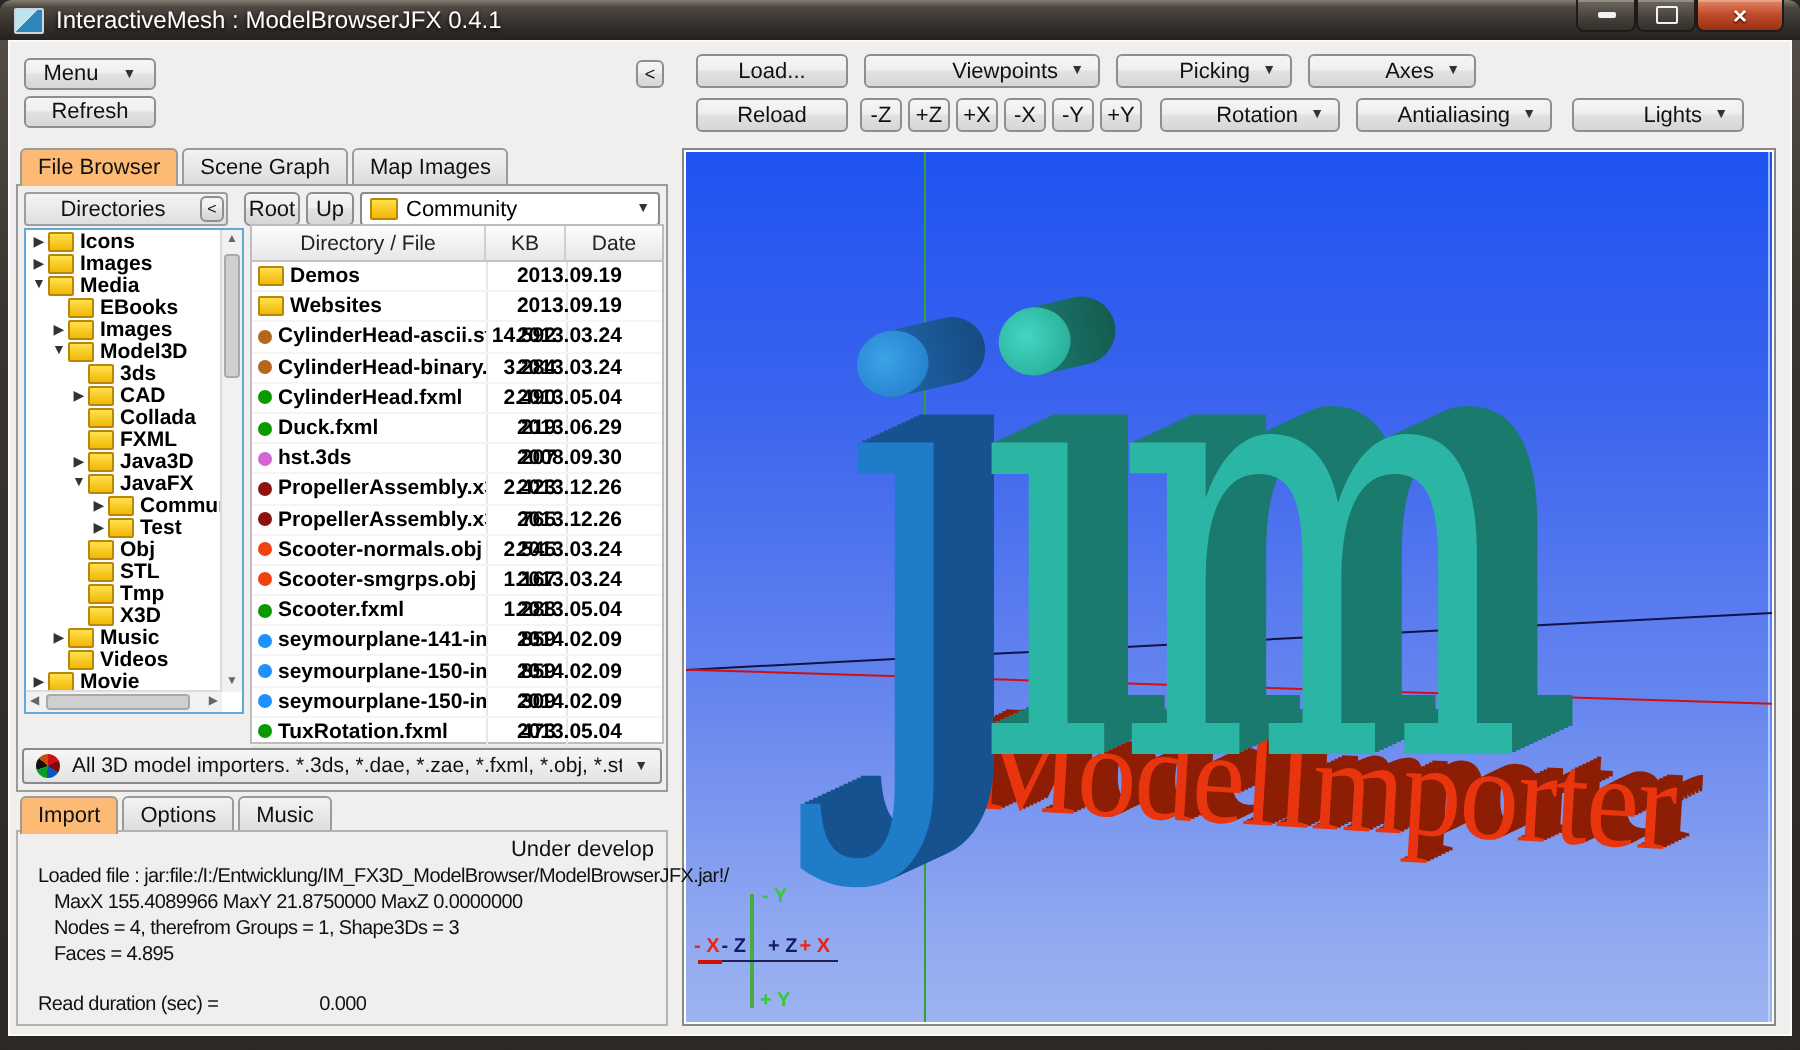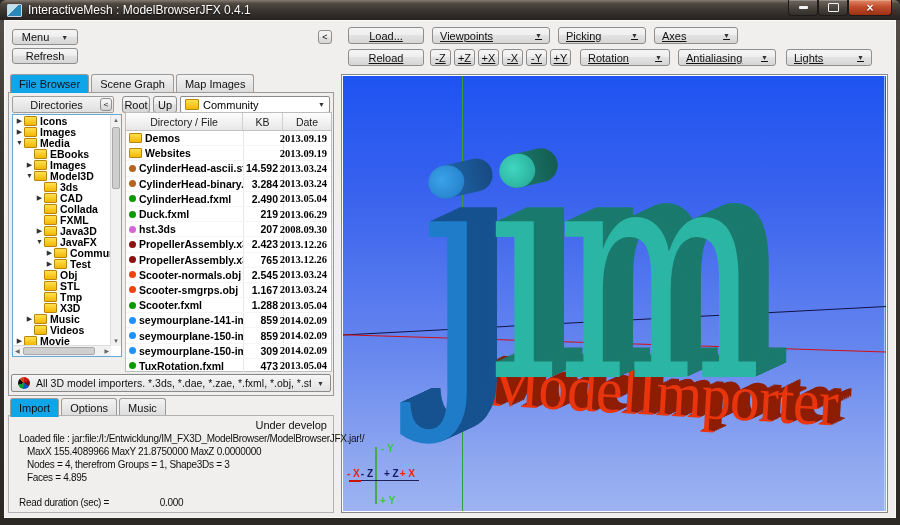--- a/index.html
+++ b/index.html
@@ -30,21 +30,21 @@
   .ddarrow{font-size:7px;color:#333;margin-left:6px;}
   
   #menu-btn{position:absolute;left:8px;top:9px;width:66px;height:16px;gap:6px;}
   #refresh-btn{position:absolute;left:8px;top:28px;width:66px;height:16px;}
   #collapse-left{position:absolute;left:314px;top:10px;width:14px;height:14px;font-size:9px;}
   .tabs{position:absolute;display:flex;gap:2px;}
   #main-tabs{left:6px;top:54px;}
   .tab{height:18px;padding:0 8px;font-size:11px;display:flex;align-items:center;box-sizing:border-box;
     border:1px solid #9b9b9b;border-bottom:none;border-radius:3px 3px 0 0;color:#111;
     background:linear-gradient(180deg,#f3f3f3,#dcdcdc);}
-  .tab.active{background:#0ea5e9;height:19px;position:relative;z-index:3;}
+  .tab.active{background:#fdba74;height:19px;position:relative;z-index:3;}
   .pane{position:absolute;border:1px solid #9b9b9b;background:#f0efed;box-sizing:border-box;z-index:2;}
   #tabpane{left:4px;top:72px;width:326px;height:304px;}
   #dirs-header{position:absolute;left:3px;top:3px;width:102px;height:17px;
     background:linear-gradient(180deg,#f4f4f4,#dfdfdf);border:1px solid #9e9e9e;border-radius:2px;
     display:flex;align-items:center;box-sizing:border-box;}
   #dirs-title{flex:1;text-align:center;font-size:11px;color:#111;}
   #dirs-collapse{width:12px;height:13px;margin-right:1px;font-size:8px;}
   #root-btn{position:absolute;left:113px;top:3px;width:28px;height:17px;}
   #up-btn{position:absolute;left:144px;top:3px;width:24px;height:17px;}
   #path-combo{position:absolute;left:171px;top:3px;width:150px;height:17px;background:#fff;
@@ -67,21 +67,21 @@
   
   #filetable{position:absolute;left:116px;top:19px;width:207px;height:260px;background:#fff;
     border:1px solid #bdbdbd;box-sizing:border-box;font-size:10.5px;}
   .thead{display:flex;height:17px;background:linear-gradient(180deg,#fdfdfd,#e7e7e7);border-bottom:1px solid #c2c2c2;}
   .thead .hc{display:flex;align-items:center;justify-content:center;color:#222;border-right:1px solid #cfcfcf;box-sizing:border-box;}
   .c-name{width:117px;}.c-kb{width:40px;}.c-date{width:48px;border-right:none!important;}
   .trow{display:flex;height:14.2px;align-items:center;border-bottom:1px solid rgba(0,0,0,.04);}
   .trow .cell{box-sizing:border-box;height:100%;display:flex;align-items:center;}
   .trow .c-name{padding-left:3px;gap:3px;overflow:hidden;}
   .trow .c-kb{justify-content:flex-end;padding-right:5px;border-left:1px solid #e7e7e7;}
-  .trow .c-date{justify-content:flex-end;padding-right:4px;border-left:1px solid #e7e7e7;font-family:Liberation Serif, serif;}
+  .trow .c-date{justify-content:flex-end;padding-right:20px;border-left:1px solid #e7e7e7;}
   .fname,.fkb,.fdate{font-weight:bold;color:#000;white-space:nowrap;}
   .dot{width:7px;height:7px;border-radius:50%;flex:none;}
   .trow .folder{width:11px;height:8px;}
   
   #filter-combo{position:absolute;left:2px;top:281px;width:320px;height:18px;
     background:linear-gradient(180deg,#f6f6f6,#e3e3e3);border:1px solid #8a8a8a;border-radius:2px;
     display:flex;align-items:center;box-sizing:border-box;padding:0 6px;}
   #pie-icon{width:12px;height:12px;border-radius:50%;flex:none;
     background:conic-gradient(#cc1111 0 18%,#7a0d0d 18% 34%,#0a56c0 34% 52%,#0a9a27 52% 70%,#101010 70% 86%,#cc4a11 86% 100%);}
   #filter-combo .lbl{flex:1;font-size:10.5px;margin-left:6px;color:#111;white-space:nowrap;overflow:hidden;}
@@ -91,25 +91,25 @@
   #note{position:absolute;right:6px;top:3px;font-size:11px;color:#111;}
   .statline{position:relative;font-size:10px;letter-spacing:-0.3px;color:#111;white-space:nowrap;height:13px;line-height:13px;padding-left:10px;}
   .statline.sub{padding-left:18px;}
   #statlines{position:absolute;left:0;top:16px;right:2px;}
   #readrow{position:absolute;left:10px;top:81px;font-size:10px;letter-spacing:-0.3px;color:#111;}
   #readval{margin-left:10px;padding-left:38px;}
   
   .tbrow{position:absolute;display:flex;align-items:center;}
   #tbrow1{left:344px;top:7px;gap:8px;}
   #tbrow2{left:344px;top:29px;gap:3px;}
-  .tbtn{height:17px;text-decoration:underline;}
+  .tbtn{height:17px;}
   .tbtn.button{width:76px;}
   .tbtn.small{width:21px;}
   .tbtn.dropdown{padding:0 7px;min-width:84px;}
-  .tbtn.dropdown .lbl{flex:1;text-align:left;}
+  .tbtn.dropdown .lbl{flex:1;text-align:right;}
   #tbrow1 .tbtn:nth-child(2){min-width:118px;}
   #tbrow1 .tbtn:nth-child(3){min-width:88px;}
   #tbrow1 .tbtn:nth-child(4){min-width:84px;}
   #tbrow2 .tbtn:nth-child(1){margin-right:3px;}
   #tbrow2 .tbtn:nth-child(8){margin-left:6px;min-width:90px;}
   #tbrow2 .tbtn:nth-child(9){margin-left:5px;min-width:98px;}
   #tbrow2 .tbtn:nth-child(10){margin-left:7px;min-width:86px;}
   
   #viewport{position:absolute;left:337px;top:54px;width:547px;height:439px;background:#fff;
     border:1px solid #888;box-sizing:border-box;padding:1px;}

